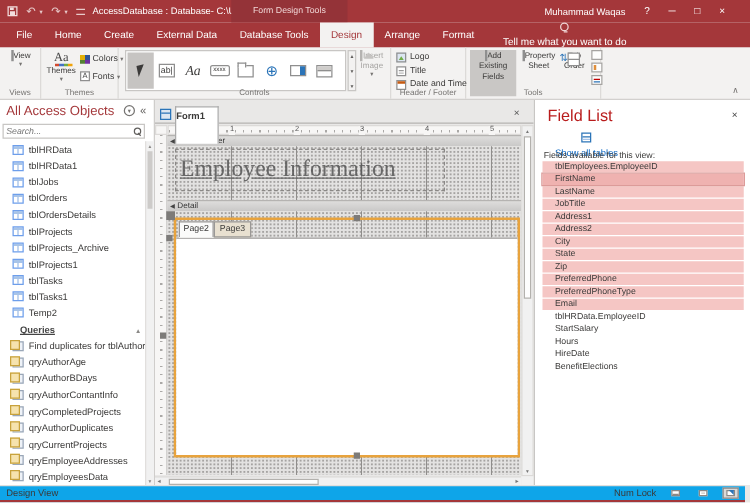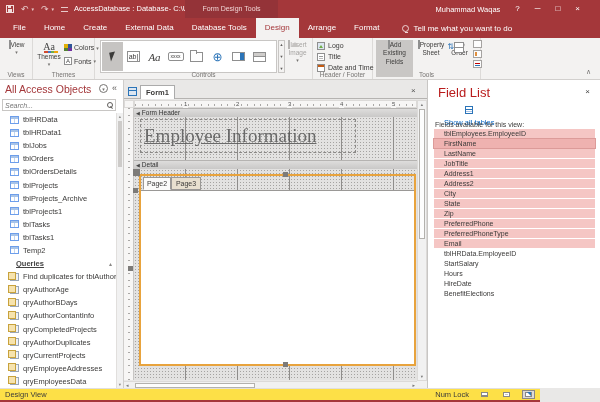--- a/index.html
+++ b/index.html
@@ -20,21 +20,21 @@
   .tb-ctx{position:absolute;left:185px;top:0;width:93px;height:18px;background:#943338;
           text-align:center;line-height:18px;font-size:7px;color:#f0d5d5;}
   .tb-right{position:absolute;right:20px;top:0;height:18px;display:flex;align-items:center;gap:15px;font-size:7.5px;}
   .winglyph{font-size:8px;line-height:1;}
 
   
   .tabrow{position:absolute;left:0;top:18px;width:600px;height:20px;background:#a4373a;display:flex;padding-left:4px;}
   .rtabs{display:flex;}
   .rtab{padding:0 9px;line-height:20px;font-size:8px;color:#fff;white-space:nowrap;}
   .rtab.active{background:#f3f2f1;color:#a4373a;}
-  .tellme{display:flex;align-items:center;gap:4px;margin-left:14px;color:#fff;font-size:8px;white-space:nowrap;}
+  .tellme{display:flex;align-items:center;gap:4px;margin-left:14px;color:#fff;font-size:8px;white-space:nowrap;flex-direction:column;}
   .bulb{width:7px;height:7px;border:1px solid #f0d5d5;border-radius:50%;position:relative;}
   .bulb::after{content:"";position:absolute;left:2px;bottom:-2px;width:3px;height:1px;background:#f0d5d5;}
 
   
   .ribbon{position:absolute;left:0;top:38px;width:600px;height:42px;background:#f3f2f1;border-bottom:1px solid #d2d0ce;}
   .rgroup{position:absolute;top:0;height:41px;border-right:1px solid #dcdad8;}
   .rgroup-label{position:absolute;bottom:1px;left:0;width:100%;text-align:center;font-size:6.5px;color:#767472;white-space:nowrap;}
   .g-views{left:0;width:33px;}
   .g-themes{left:33px;width:62px;}
   .g-controls{left:95px;width:218px;}
@@ -133,22 +133,22 @@
   .nav-scroll .arr{position:absolute;left:0;width:100%;text-align:center;font-size:4.5px;color:#8a8886;line-height:7px;}
   .nav-scroll .arr.up{top:0;}
   .nav-scroll .arr.down{bottom:0;}
   .nav-scroll .thumb{position:absolute;left:1px;right:1px;top:8px;height:46px;background:#cdcbc9;}
 
   
   .canvas-bg{position:absolute;left:124px;top:80px;width:303px;height:308px;background:#e9e8e7;}
   .doc-line{position:absolute;left:124px;top:98px;width:303px;height:1px;background:#b5b3b1;}
   .doc-icon{position:absolute;left:128px;top:87px;width:9px;height:9px;border:1px solid #2b74b8;background:#dce6f1;z-index:2;}
   .doc-icon::after{content:"";position:absolute;left:0;top:2px;right:0;height:1px;background:#2b74b8;}
-  .doc-tab{position:absolute;left:140px;top:85px;width:35px;height:14px;background:#fff;border:1px solid #ababab;border-bottom:none;
-           font-size:7.5px;font-weight:bold;color:#3b3a39;text-align:center;line-height:13px;z-index:2;}
+  .doc-tab{position:absolute;left:140px;top:85px;width:35px;height:30px;background:#fff;border:1px solid #ababab;border-bottom:none;
+           font-size:7.5px;font-weight:bold;color:#3b3a39;text-align:left;line-height:13px;z-index:2;}
   .doc-close{position:absolute;left:411px;top:86px;font-size:8px;color:#555;z-index:2;}
   .corner-ruler{position:absolute;left:124px;top:100px;width:10px;height:8px;background:#f7f6f5;border:1px solid #dcdad8;}
   .hruler{position:absolute;left:134px;top:100px;width:283px;height:8px;background:#f7f6f5;border:1px solid #dcdad8;
           background-image:repeating-linear-gradient(to right,#aaa8a6 0 1px,transparent 1px 6.6px);
           background-size:283px 2px;background-position:0 3px;background-repeat:no-repeat;}
   .ruler-num{position:absolute;top:0;font-size:6px;line-height:7px;color:#555;background:#f7f6f5;padding:0 1px;}
   .hruler span:nth-of-type(1){left:48px;}  .hruler span:nth-of-type(2){left:100px;}
   .hruler span:nth-of-type(3){left:152px;} .hruler span:nth-of-type(4){left:204px;}
   .hruler span:nth-of-type(5){left:256px;}
   .vruler{position:absolute;left:124px;top:108px;width:10px;height:272px;background:#f7f6f5;border-right:1px solid #c8c6c4;
@@ -198,21 +198,21 @@
   .fl-link-icon::after{content:"";position:absolute;left:0;top:2px;right:0;height:1px;background:#2b74b8;box-shadow:0 2px 0 #a8c4e8;}
   .fl-caption{position:absolute;left:7px;top:41px;font-size:7px;color:#3b3a39;}
   .fl-rows{position:absolute;left:6px;top:49px;width:161px;}
   .fl-plain{position:absolute;left:6px;top:169px;width:161px;}
   .fl-row{height:9px;margin-bottom:1px;background:#f5c6c4;font-size:7px;color:#3b3a39;line-height:9px;
           padding-left:10px;white-space:nowrap;overflow:hidden;}
   .fl-rows div:nth-of-type(2){background:#efb2b0;outline:1px solid #dc9b99;}
   .fl-plain .fl-row{background:transparent;}
 
   
-  .statusbar{position:absolute;left:0;top:388px;width:540px;height:14px;background:#fde047;
+  .statusbar{position:absolute;left:0;top:388px;width:596px;height:14px;background:#0ea5e9;
              border-top:1px solid #e1dfdd;border-bottom:2px solid #a4373a;}
   .sb-left{position:absolute;left:5px;top:0;line-height:11px;font-size:7.5px;color:#3b3a39;}
   .sb-right{position:absolute;right:5px;top:0;height:11px;display:flex;align-items:center;gap:9px;}
   .sb-numlock{font-size:7.5px;color:#3b3a39;}
   .sbi{width:13px;height:9px;border:1px solid transparent;position:relative;}
   .sbi .m{position:absolute;left:2px;top:1px;right:2px;bottom:1px;border:1px solid #8a8886;background:#fff;}
   .sbi.i1 .m::after{content:"";position:absolute;left:0;top:2px;right:0;height:1px;background:#8a8886;}
   .sbi.i2 .m::after{content:"";position:absolute;left:1px;top:1px;width:3px;bottom:1px;background:#c8c6c4;}
   .sbi.active{background:#dbd9d7;border:1px solid #8a8886;}
   .sbi.i3 .m::after{content:"";position:absolute;right:0;bottom:0;width:0;height:0;

